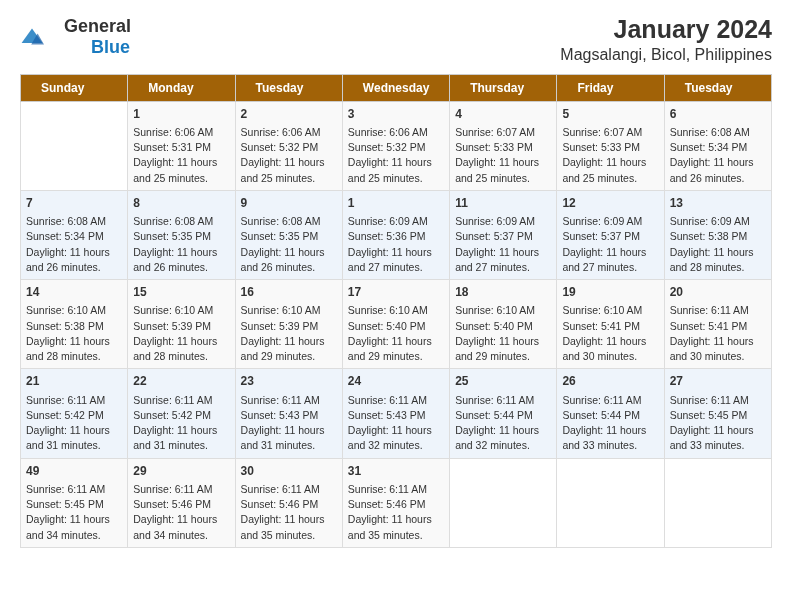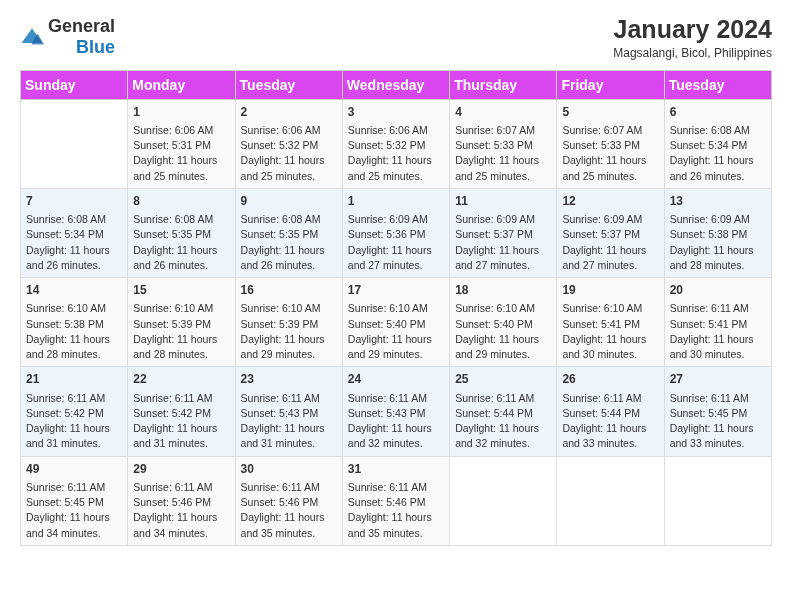--- a/index.html
+++ b/index.html
@@ -16,52 +16,51 @@
     }
     .header-row {
       display: flex;
       align-items: flex-start;
       justify-content: space-between;
       margin-bottom: 10px;
     }
     .logo {
       display: flex;
       align-items: center;
-      gap: 4px;
-      text-align: right;
+      gap: 20px;
     }
     .logo-icon {
       width: 24px;
       height: 20px;
     }
     .title-block {
       text-align: right;
     }
     .month-title {
       font-size: 25px;
       font-weight: bold;
       color: #333;
       line-height: 1.1;
     }
     .location-title {
-      font-size: 12px;
+      font-size: 16px;
       color: #333;
       margin-top: 2px;
     }
     table {
       width: 100%;
       border-collapse: collapse;
       table-layout: fixed;
     }
     thead tr th {
-      background-color: #d946ef;
+      background-color: #a16207;
       color: #fff;
-      font-size: 14px;
+      font-size: 12px;
       font-weight: bold;
-      padding: 6px 4px;
+      padding: 6px 20px;
       text-align: left;
       border: 1px solid #ccc;
     }
     tbody tr td {
       vertical-align: top;
       font-size: 10.5px;
       color: #333;
       border: 1px solid #ddd;
       padding: 4px 4px 4px 5px;
       height: 82px;

